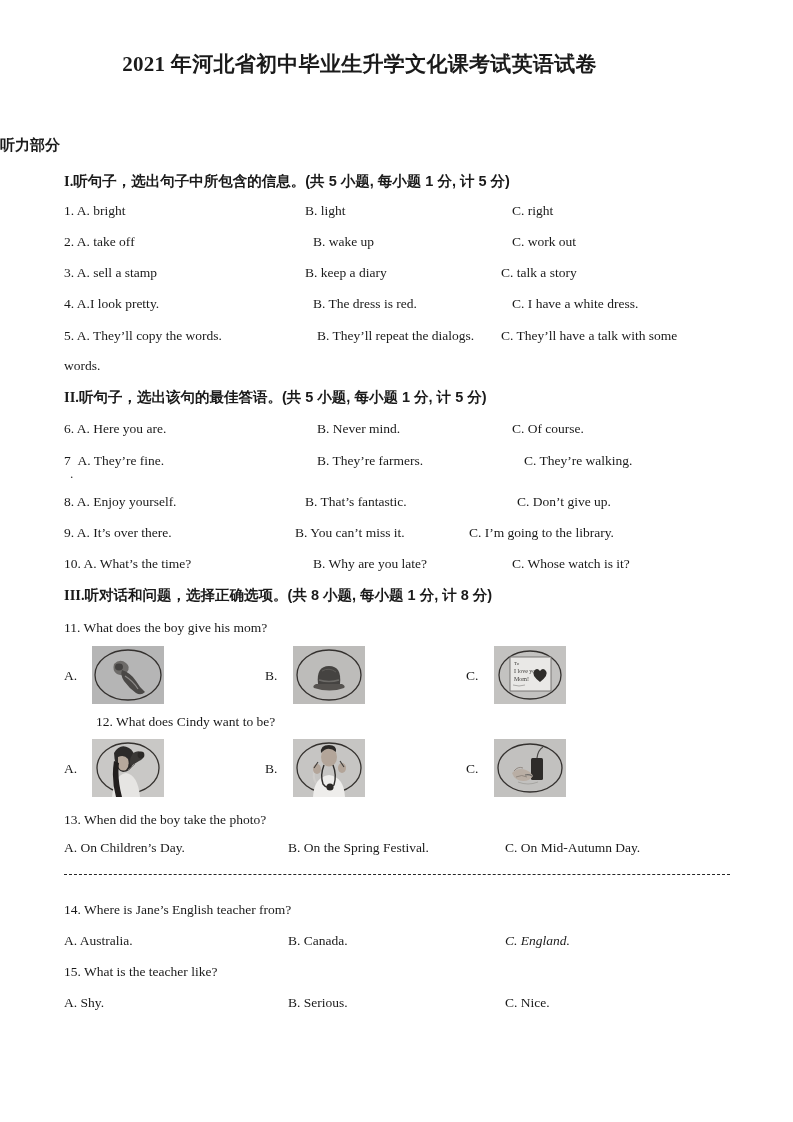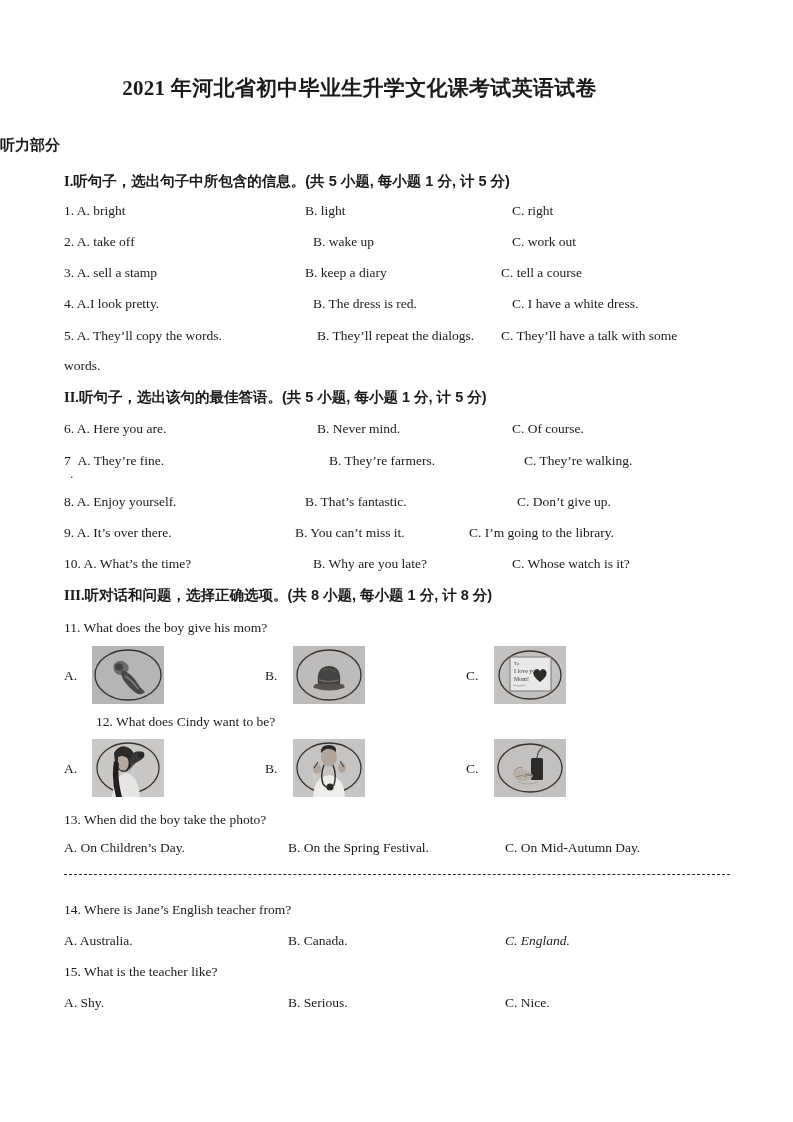--- a/index.html
+++ b/index.html
@@ -18,21 +18,21 @@
   .page {
     position: absolute;
     left: 0; top: 0;
     width: 793px;
     height: 1122px;
   }
 
   
   .doc-title {
     position: absolute;
-    left: 0; top: 74px;
+    left: 0; top: 50px;
     width: 719px;
     text-align: center;
     font-size: 21px;
     font-weight: bold;
     letter-spacing: 0.3px;
     font-family: "Liberation Serif", "DejaVu Serif", serif;
   }
 
   .part-heading {
     position: absolute;
@@ -150,21 +150,21 @@
 
   <div class="qrow" style="top:234px;">
     <span class="qtext"><span>2.</span> <span>A. take off</span></span>
     <span class="opt" style="left:249px;">B. wake up</span>
     <span class="opt" style="left:448px;">C. work out</span>
   </div>
 
   <div class="qrow" style="top:265px;">
     <span class="qtext"><span>3.</span> <span>A. sell a stamp</span></span>
     <span class="opt" style="left:241px;">B. keep a diary</span>
-    <span class="opt" style="left:437px;">C. tell a course</span>
+    <span class="opt" style="left:437px;">C. talk a story</span>
   </div>
 
   <div class="qrow" style="top:296px;">
     <span class="qtext"><span>4.</span> <span>A.I look pretty.</span></span>
     <span class="opt" style="left:249px;">B. The dress is red.</span>
     <span class="opt" style="left:448px;">C. I have a white dress.</span>
   </div>
 
   <div class="qrow" style="top:328px;">
     <span class="qtext"><span>5.</span> <span>A. They’ll copy the words.</span></span>
@@ -178,21 +178,21 @@
   </div>
 
   <div class="qrow" style="top:421px;">
     <span class="qtext"><span>6.</span> <span>A. Here you are.</span></span>
     <span class="opt" style="left:253px;">B. Never mind.</span>
     <span class="opt" style="left:448px;">C. Of course.</span>
   </div>
 
   <div class="qrow" style="top:453px;">
     <span class="qtext"><span>7</span>&nbsp;&nbsp;<span>A. They’re fine.</span></span>
-    <span class="opt" style="left:253px;margin-left:12px;">B. They’re farmers.</span>
+    <span class="opt" style="left:253px;">B. They’re farmers.</span>
     <span class="opt" style="left:460px;">C. They’re walking.</span>
   </div>
   <div class="stray-dot" style="top:466px;">.</div>
 
   <div class="qrow" style="top:494px;">
     <span class="qtext"><span>8.</span> <span>A. Enjoy yourself.</span></span>
     <span class="opt" style="left:241px;">B. That’s fantastic.</span>
     <span class="opt" style="left:453px;">C. Don’t give up.</span>
   </div>
 

